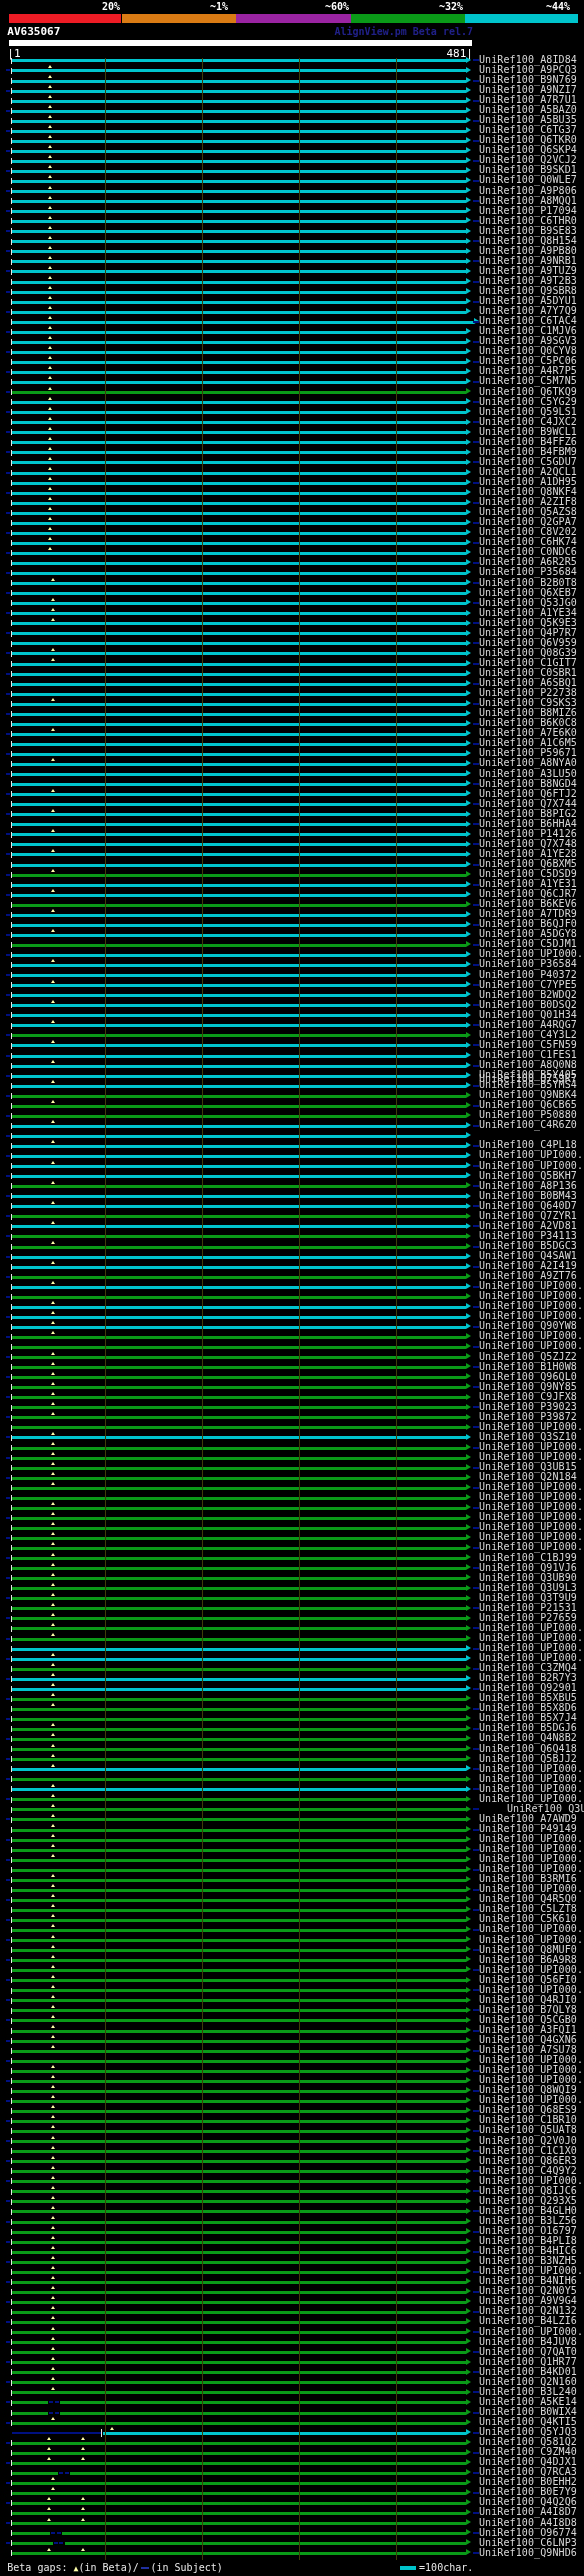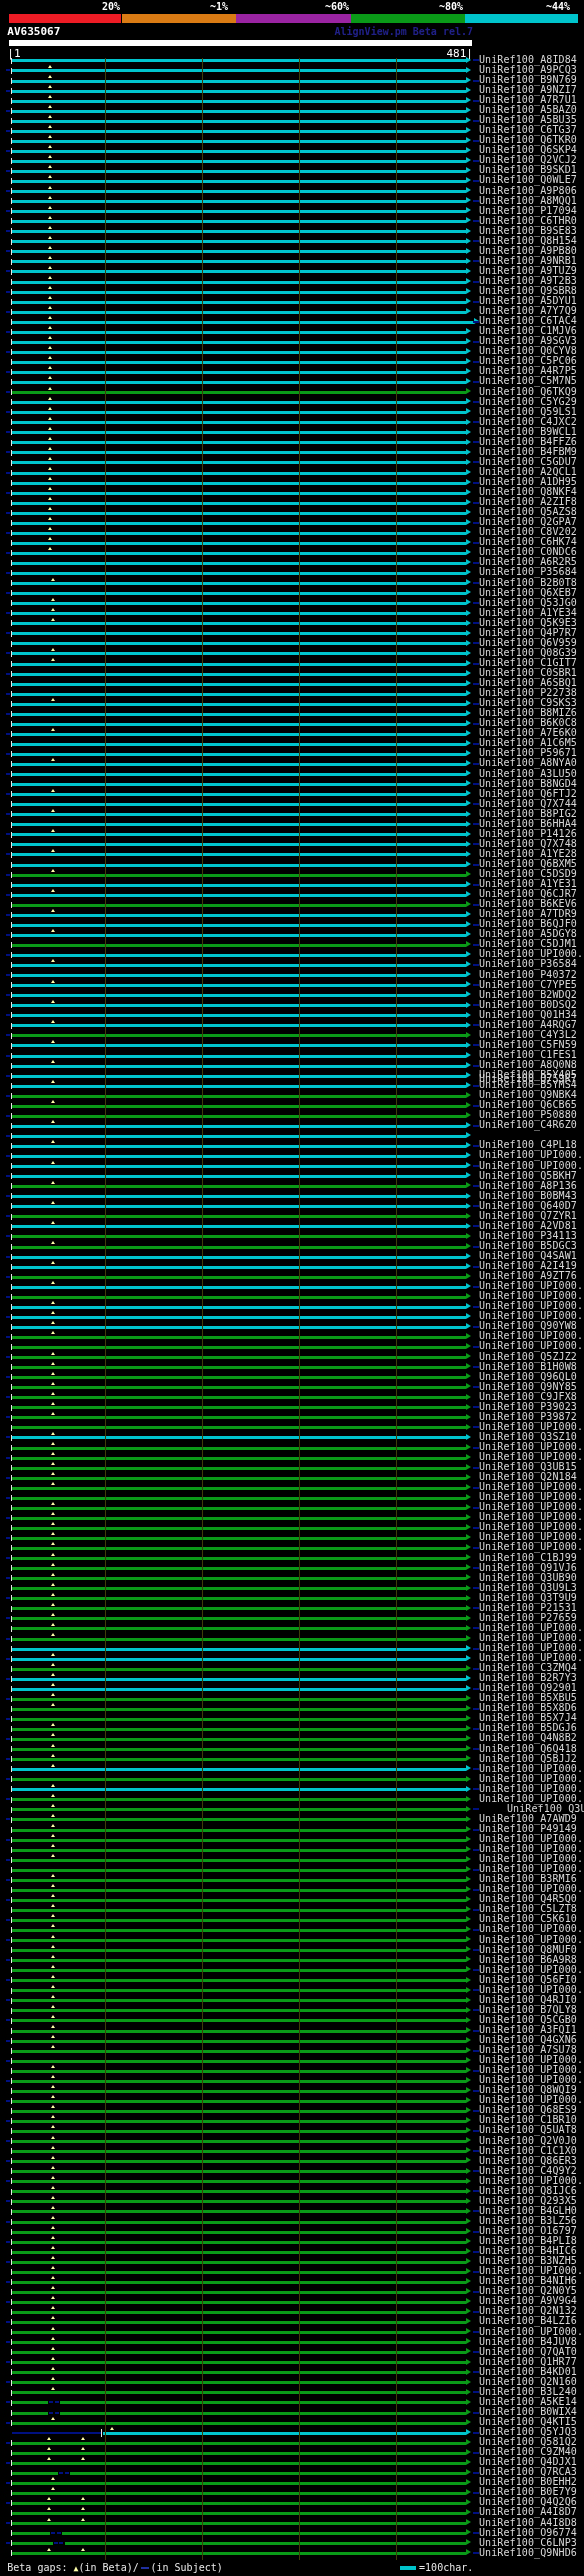--- a/index.html
+++ b/index.html
@@ -30,21 +30,21 @@
 <body>
 
 <div id="stage">
   <div id="key-bar">
       <div class="keylabel" style="left: 102px;">20%</div>
       <div class="keyseg" style="left: 9.1px; width: 112px; background: rgb(238, 28, 37);"></div>
       <div class="keylabel" style="left: 210px;">~1%</div>
       <div class="keyseg" style="left: 122px; width: 114px; background: rgb(217, 123, 20);"></div>
       <div class="keylabel" style="left: 325px;">~60%</div>
       <div class="keyseg" style="left: 236px; width: 115px; background: rgb(154, 36, 162);"></div>
-      <div class="keylabel" style="left: 439px;">~80%</div>
+      <div class="keylabel" style="left: 439px;">~32%</div>
       <div class="keyseg" style="left: 351px; width: 114px; background: rgb(10, 154, 24);"></div>
       <div class="keylabel" style="left: 546px;">~44%</div>
       <div class="keyseg" style="left: 465px; width: 113px; background: rgb(0, 196, 204);"></div>
     </div>
   <div id="query-name">AV635067</div>
   <div id="app-credit">AlignView.pm Beta rel.7</div>
   <div id="query-bar"></div>
   <div id="scale-start">|1</div>
   <div id="scale-end">481|</div>
   <div id="rows">

